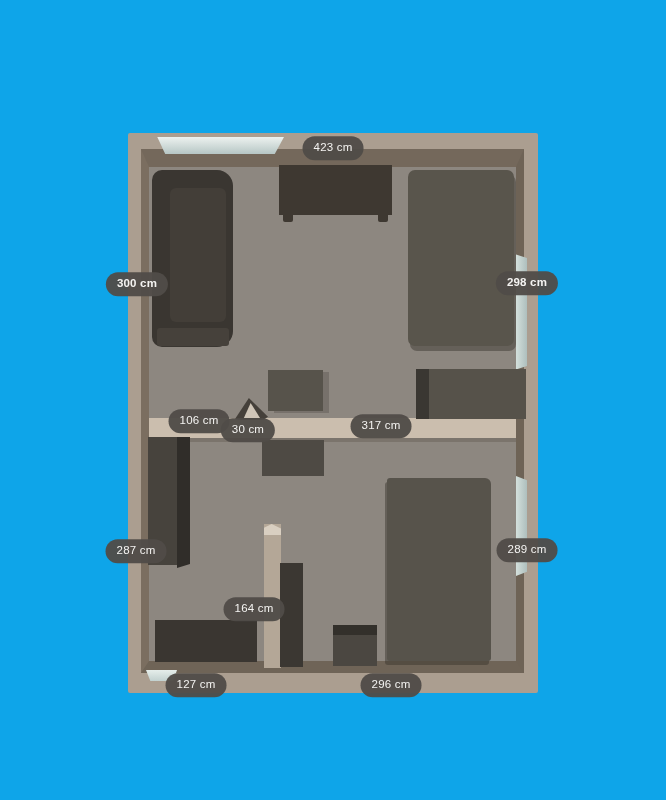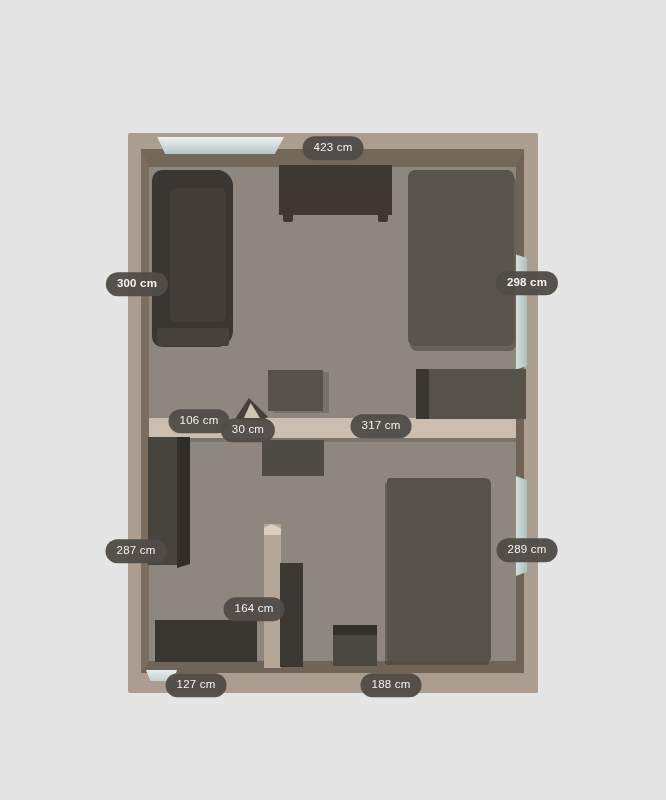--- a/index.html
+++ b/index.html
@@ -27,21 +27,21 @@
     padding: 6px 11px;
     border-radius: 14px;
     white-space: nowrap;
     z-index: 30;
     letter-spacing: 0.2px;
   }
 </style>
 </head>
 <body>
 
-<div id="app" style="background: #e5e5e5;">
+<div id="app" style="background: #0ea5e9;">
   <div id="canvas">
       <div class="abs" style="left: 128px; top: 133px; width: 410px; height: 560px; background: rgb(171, 158, 144); border-radius: 2px;"></div>
       <div class="abs" style="left: 141px; top: 149px; width: 383px; height: 524px; background: rgb(141, 135, 128); border-style: solid; border-width: 18px 8px 12px; border-color: rgb(116, 104, 91) rgb(110, 99, 86) rgb(111, 100, 87) rgb(123, 110, 96); box-sizing: border-box;"></div>
       <div class="abs" style="left: 152px; top: 137px; width: 132px; height: 17px; background: linear-gradient(rgb(237, 242, 239) 0%, rgb(182, 198, 197) 100%); clip-path: polygon(4% 0px, 100% 0px, 93% 100%, 10% 100%);"></div>
       <div class="abs" style="left: 516px; top: 252px; width: 11px; height: 120px; background: linear-gradient(90deg, rgb(212, 224, 220), rgb(174, 191, 189)); clip-path: polygon(0px 2%, 100% 5%, 100% 95%, 0px 98%);"></div>
       <div class="abs" style="left: 516px; top: 474px; width: 11px; height: 104px; background: linear-gradient(90deg, rgb(212, 224, 220), rgb(174, 191, 189)); clip-path: polygon(0px 2%, 100% 6%, 100% 94%, 0px 98%);"></div>
       <div class="abs" style="left: 146px; top: 670px; width: 31px; height: 11px; background: linear-gradient(rgb(230, 238, 235), rgb(194, 209, 207)); clip-path: polygon(0px 0px, 100% 0px, 88% 100%, 14% 100%);"></div>
       <div class="abs" style="left: 149px; top: 418px; width: 367px; height: 20px; background: rgb(203, 190, 174);"></div>
       <div class="abs" style="left: 149px; top: 438px; width: 367px; height: 4px; background: rgba(58, 48, 38, 0.22);"></div>
       <div class="abs" style="left: 264px; top: 524px; width: 17px; height: 144px; background: rgb(180, 167, 151);"></div>
@@ -69,15 +69,15 @@
       <div class="pill" style="left: 333px; top: 148px;">423 cm</div>
       <div class="pill" style="left: 137px; top: 284px; font-weight: bold;">300 cm</div>
       <div class="pill" style="left: 527px; top: 283px; font-weight: bold;">298 cm</div>
       <div class="pill" style="left: 199px; top: 421px;">106 cm</div>
       <div class="pill" style="left: 248px; top: 430px;">30 cm</div>
       <div class="pill" style="left: 381px; top: 426px; text-align: right;">317 cm</div>
       <div class="pill" style="left: 136px; top: 551px;">287 cm</div>
       <div class="pill" style="left: 527px; top: 550px;">289 cm</div>
       <div class="pill" style="left: 254px; top: 609px;">164 cm</div>
       <div class="pill" style="left: 196px; top: 685px; text-align: center;">127 cm</div>
-      <div class="pill" style="left: 391px; top: 685px;">188 cm</div>
+      <div class="pill" style="left: 391px; top: 685px;">296 cm</div>
     </div>
 </div>
 
 </body></html>

